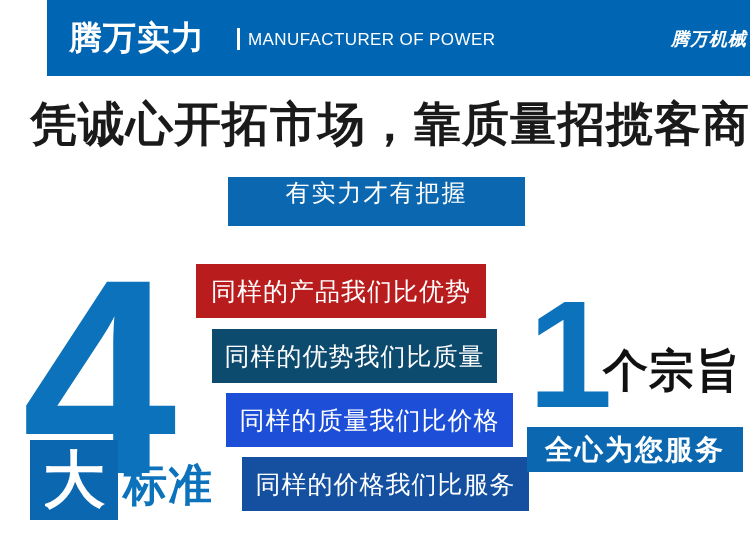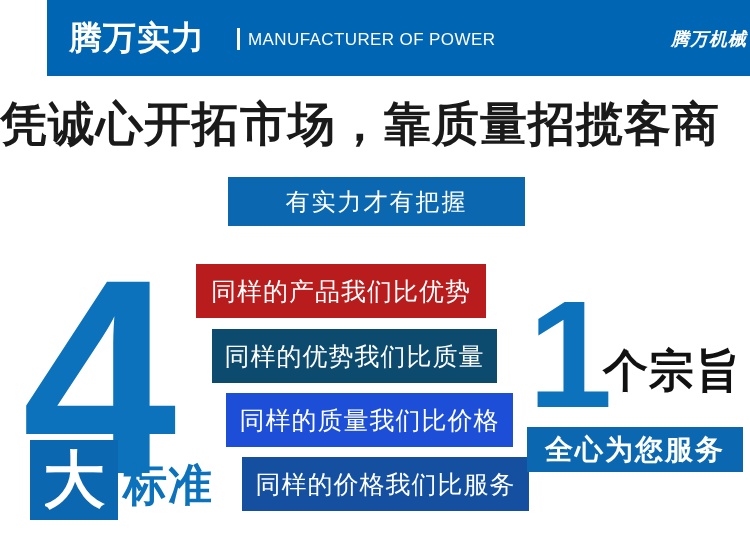--- a/index.html
+++ b/index.html
@@ -80,39 +80,39 @@
     height: 26px;
     display: block;
   }
 
   
   #headline {
     position: absolute;
     left: 0;
     top: 95px;
     width: 750px;
-    text-align: left;
+    text-align: right;
     font-size: 47px;
     font-weight: bold;
     color: #1a1a1a;
     letter-spacing: 1px;
     line-height: 58px;
     white-space: nowrap;
   }
 
   
   #sub-banner {
     position: absolute;
     left: 228px;
     top: 177px;
     width: 297px;
     height: 49px;
     background: #0b68b0;
     display: flex;
-    align-items: center;
+    align-items: flex-start;
     justify-content: center;
   }
   #sub-banner-text {
     font-size: 24px;
     color: #ffffff;
     letter-spacing: 2px;
     white-space: nowrap;
   }
 
   

